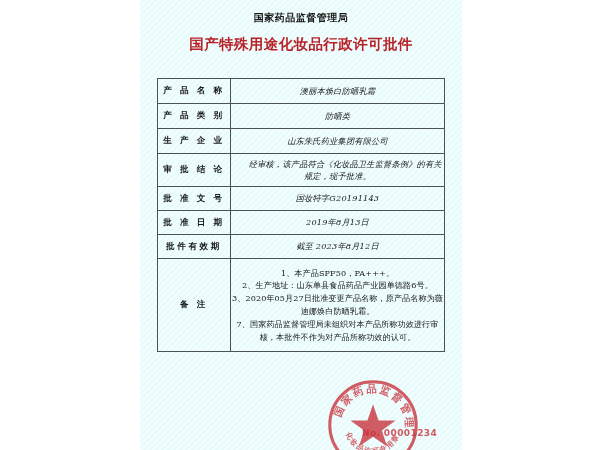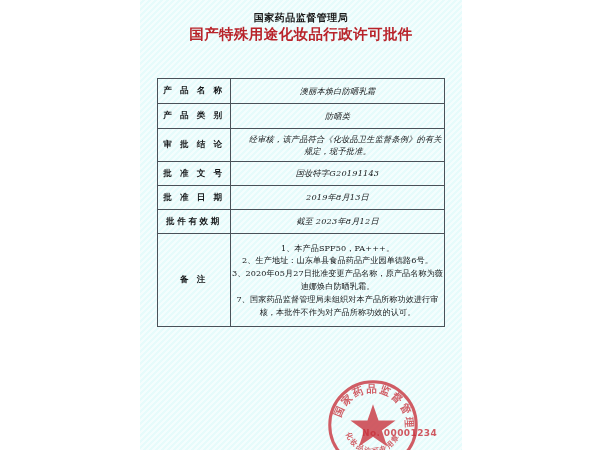--- a/index.html
+++ b/index.html
@@ -50,20 +50,21 @@
     padding-top: 11px;
     font-weight: 700;
   }
   .cert-title {
     text-align: center;
     font-family: "DejaVu Serif", "Liberation Serif", serif;
     font-size: 14.5px;
     font-weight: 700;
     color: #b8232a;
     letter-spacing: .4px;
+    margin-top: 10px;
   }
 
   
   .cert-table {
     position: absolute;
     left: 17px;
     top: 78px;
     width: 288px;
     border-collapse: collapse;
     table-layout: fixed;
@@ -150,20 +151,24 @@
           <tr class="row-name">
             <td class="lbl">产 品 名 称</td>
             <td class="val">澳丽本焕白防晒乳霜</td>
           </tr>
 
           <tr class="row-cat">
             <td class="lbl">产 品 类 别</td>
             <td class="val">防晒类</td>
           </tr>
 
+          <tr class="row-ent">
+            <td class="lbl">生 产 企 业</td>
+            <td class="val">山东朱氏药业集团有限公司</td>
+          </tr>
 
 
           <tr class="row-concl">
             <td class="lbl">审 批 结 论</td>
             <td class="val multi indent-text">经审核，该产品符合《化妆品卫生监督条例》的有关规定，现予批准。</td>
           </tr>
 
           <tr class="row-num">
             <td class="lbl">批 准 文 号</td>
             <td class="val">国妆特字G20191143</td>

